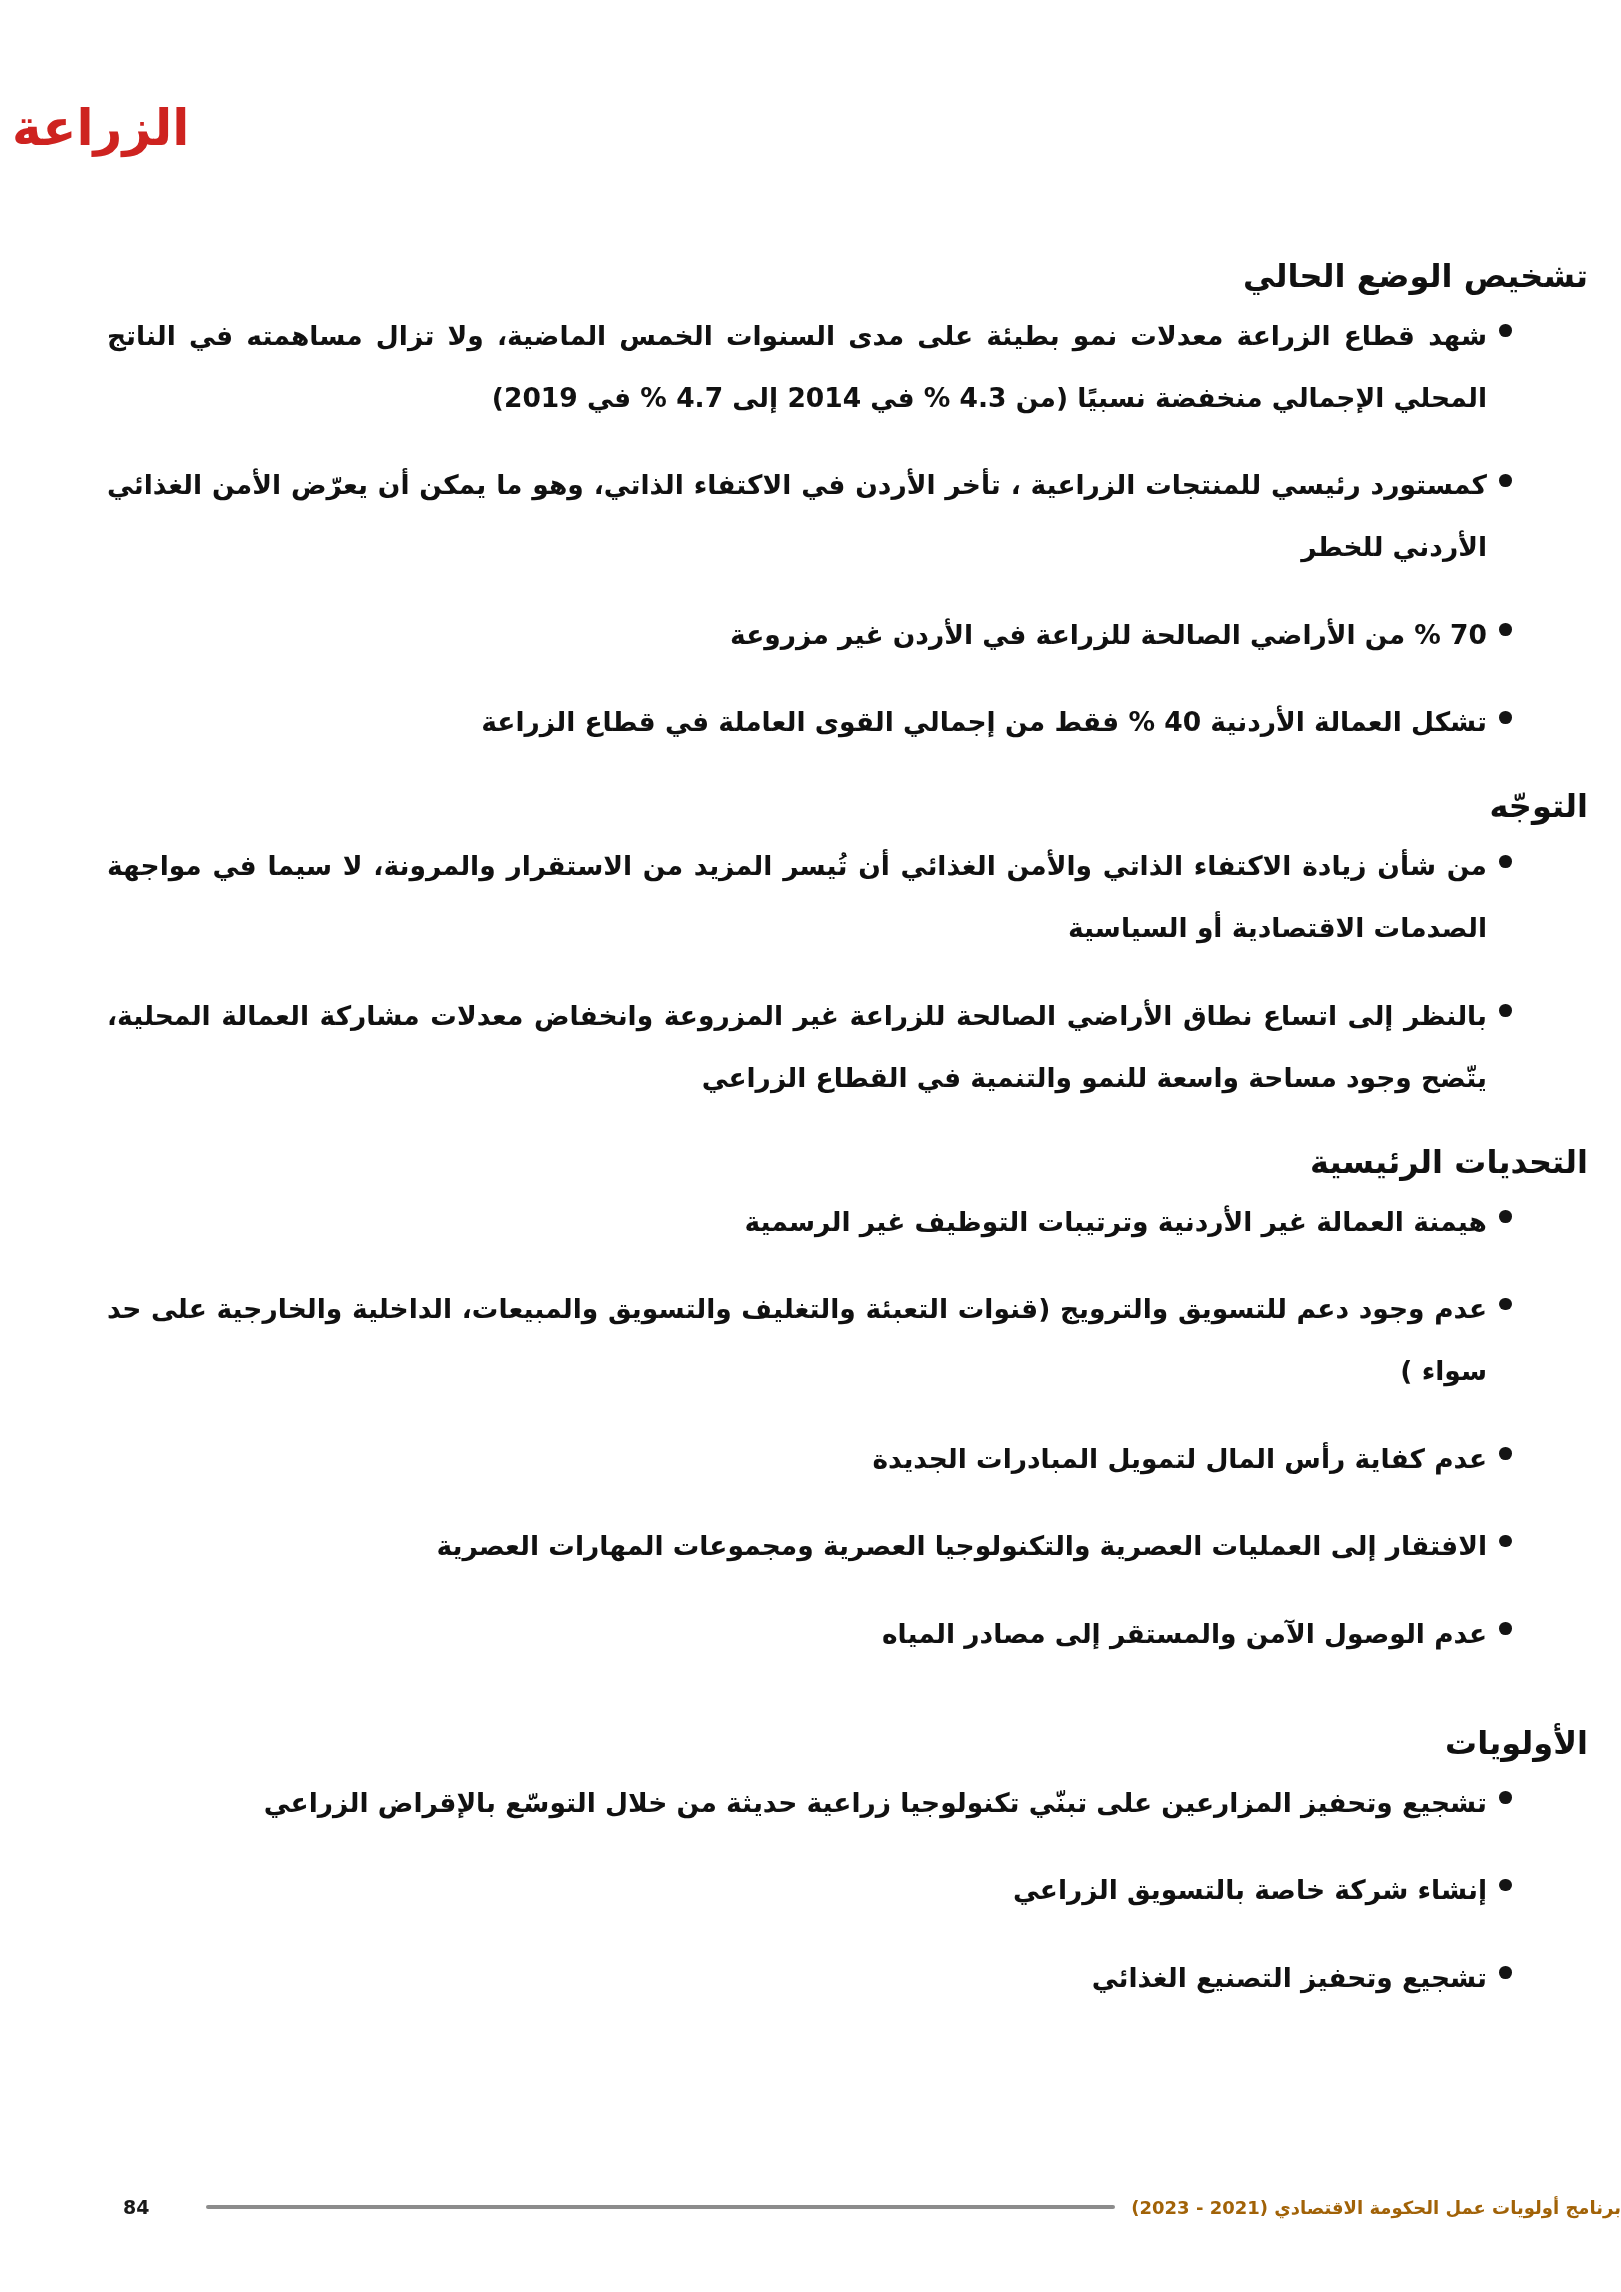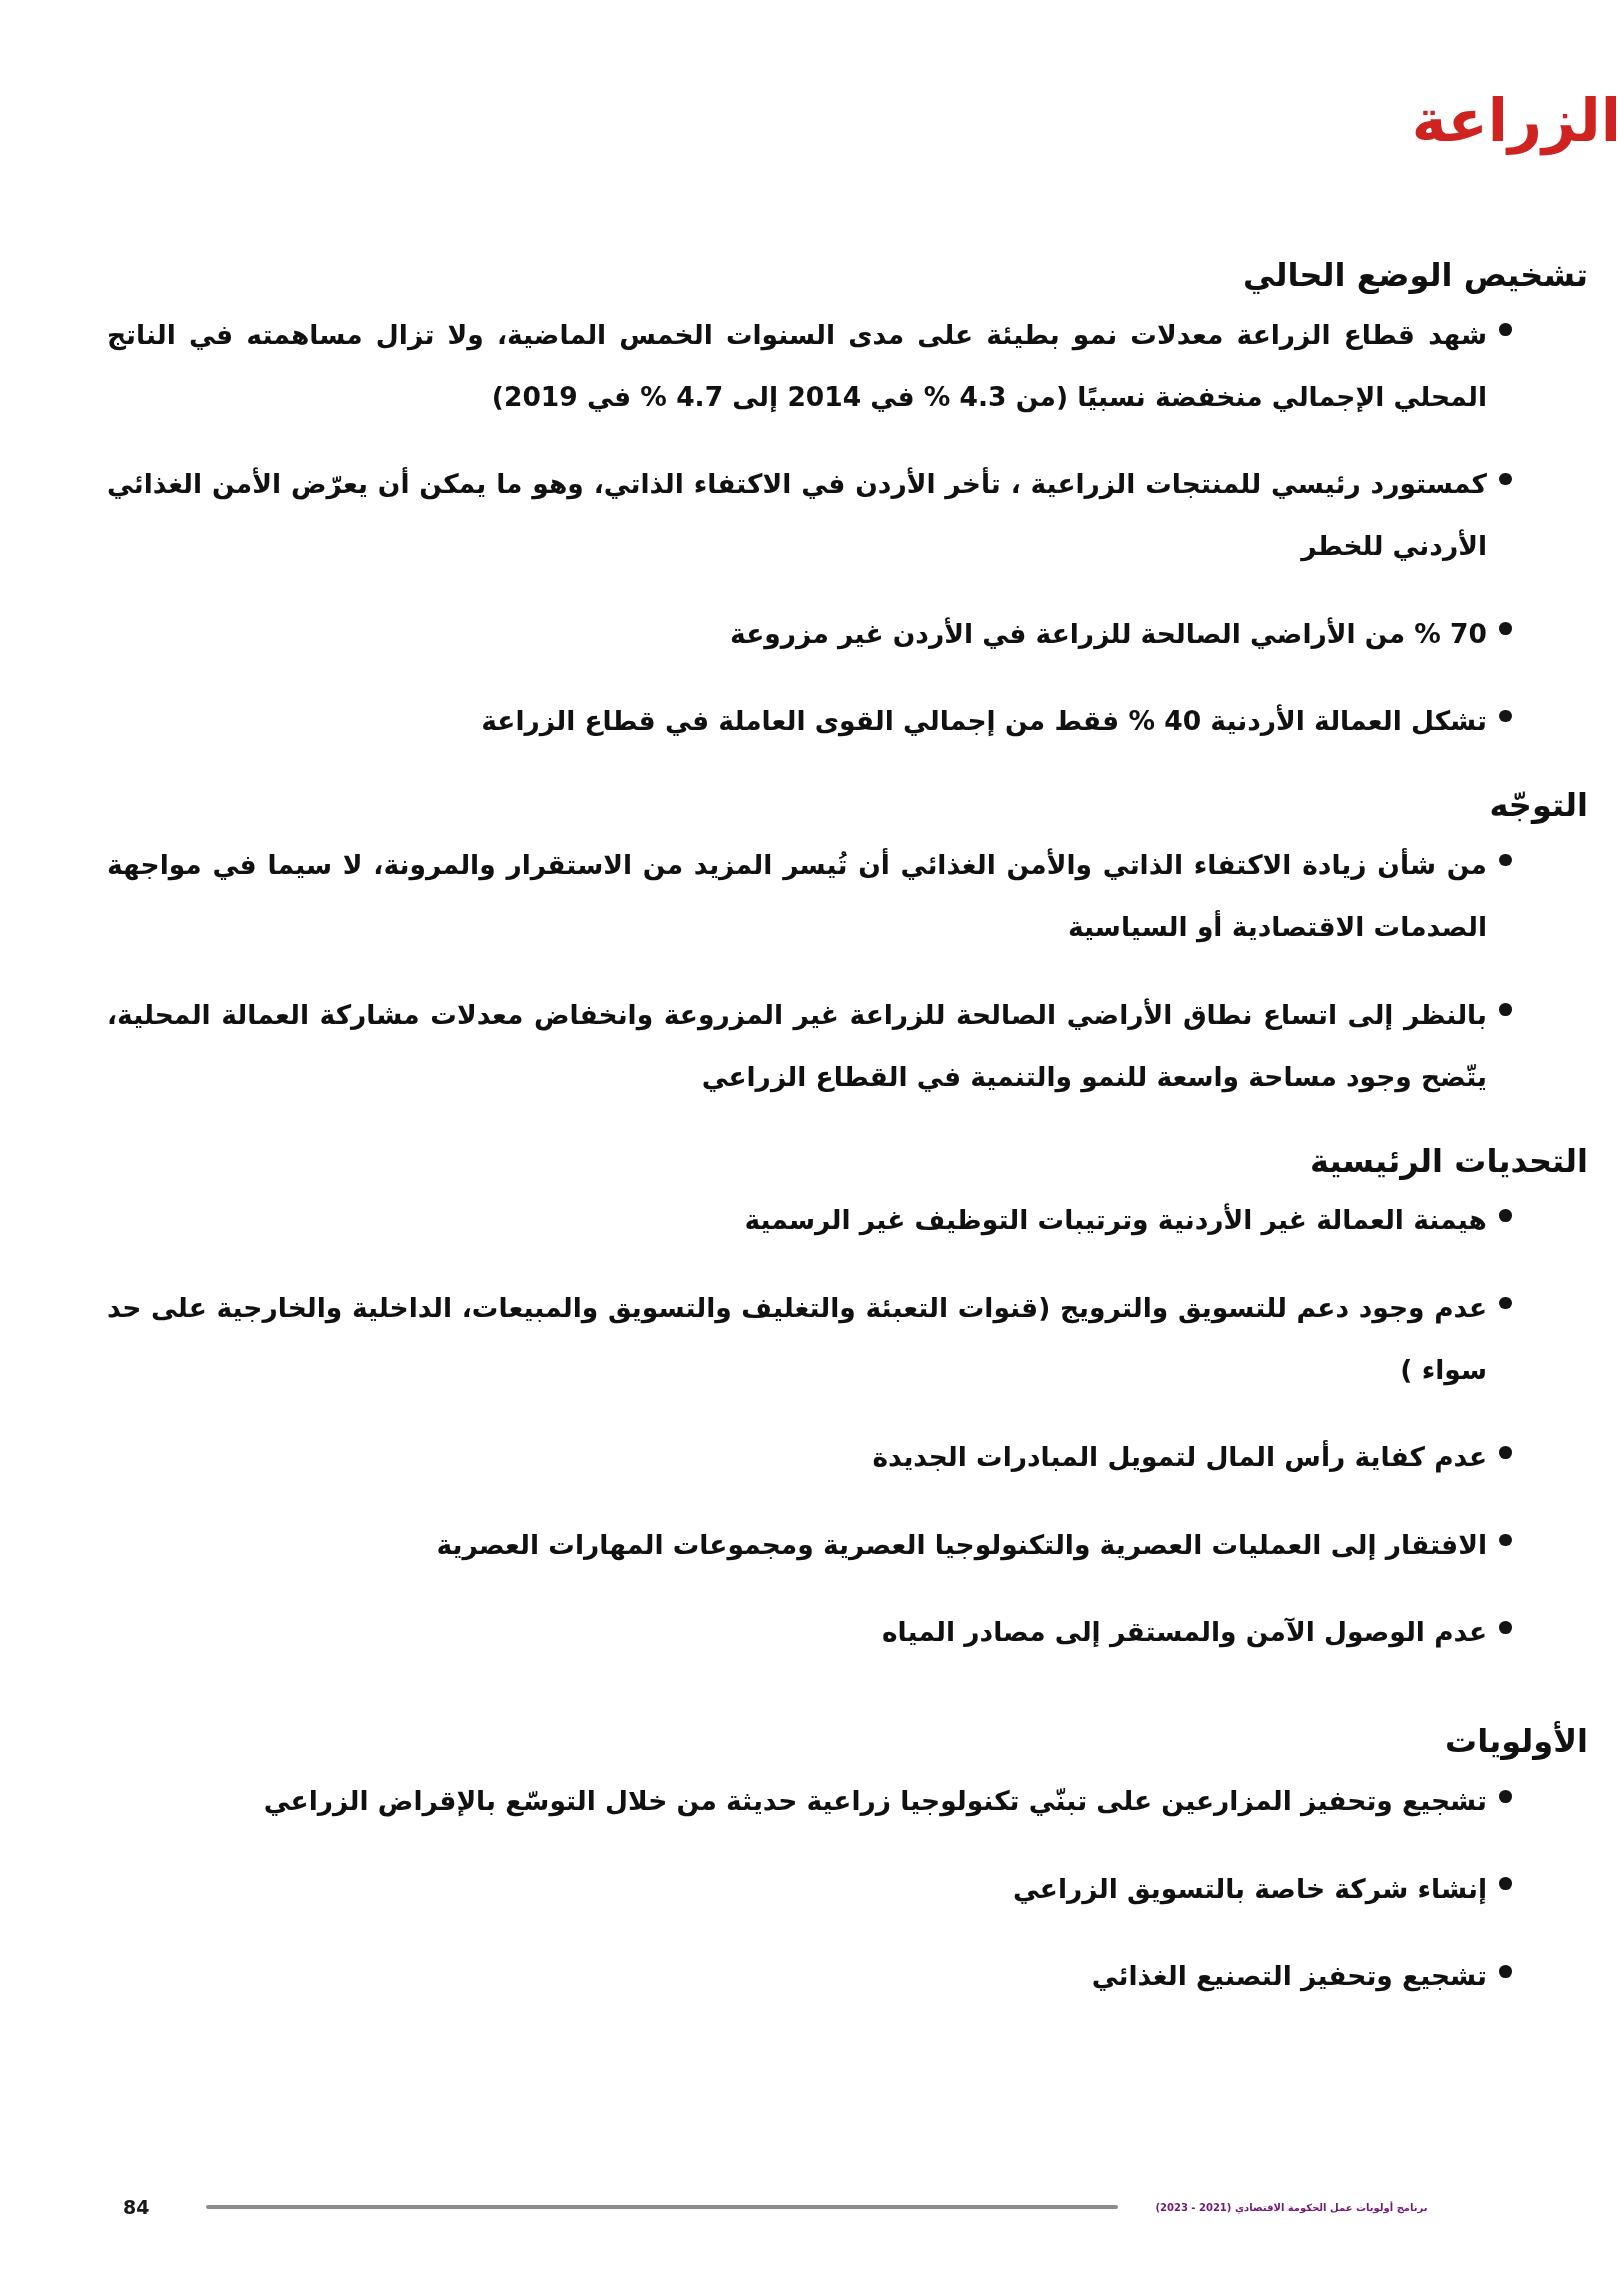--- a/index.html
+++ b/index.html
@@ -12,24 +12,24 @@
     width: 1621px;
     height: 2293px;
     background: #ffffff;
     box-sizing: border-box;
     padding-top: 86px;
     overflow: hidden;
     font-family: "DejaVu Sans", sans-serif;
     color: #141414;
   }
   .doc-title {
-    margin: 0;
-    font-size: 59px;
+    margin: 12px;
+    font-size: 50px;
     font-weight: bold;
-    text-align: right;
+    text-align: left;
     line-height: 1.2;
     color: #ce2320;
   }
   .main-goal {
     margin-top: 93px;
     font-size: 43px;
     font-weight: bold;
     text-align: center;
     line-height: 94px;
     color: #111111;
@@ -84,24 +84,24 @@
     color: #1a1a1a;
   }
   .footer-rule {
     width: 912px;
     height: 3.9px;
     background: #8c8c8c;
     margin-left: 57px;
     border-radius: 2px;
   }
   .footer-text {
-    margin-left: 37px;
-    font-size: 10px;
+    margin-left: 16px;
+    font-size: 18px;
     font-weight: bold;
-    color: #701a75;
+    color: #a16207;
     white-space: nowrap;
   }
 </style>
 </head>
 <body>
 
 <div class="page">
 
   <h1 class="doc-title" dir="rtl">الزراعة</h1>
 

